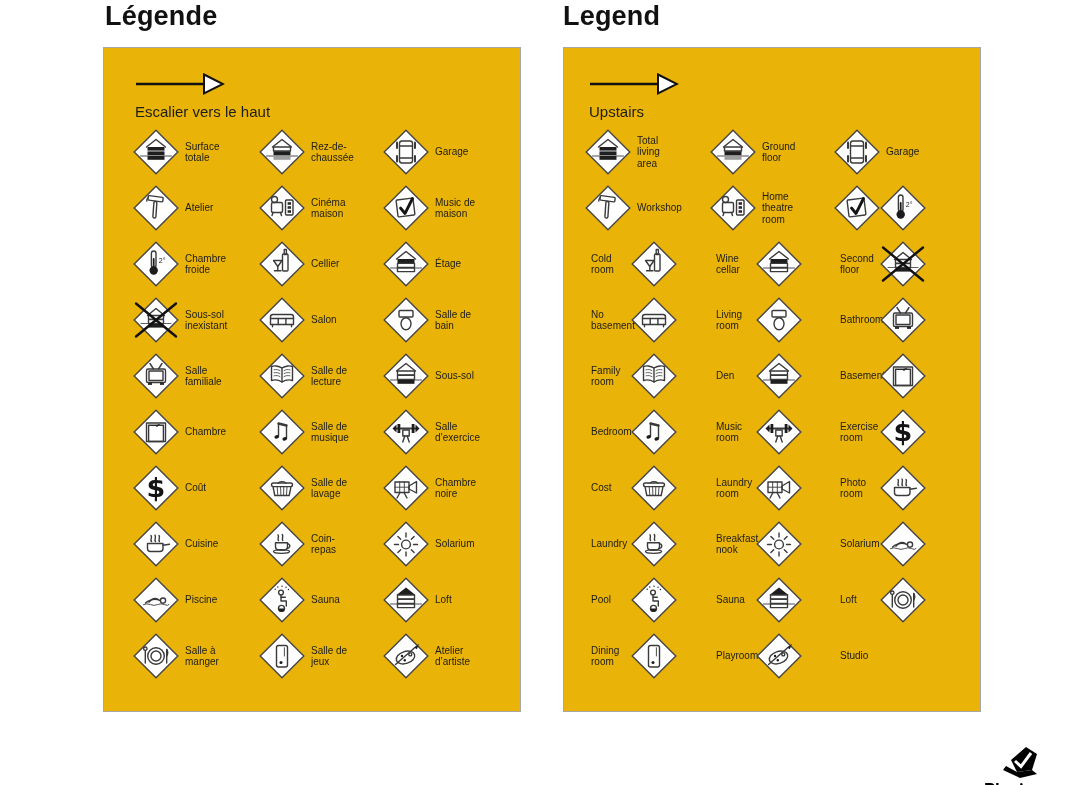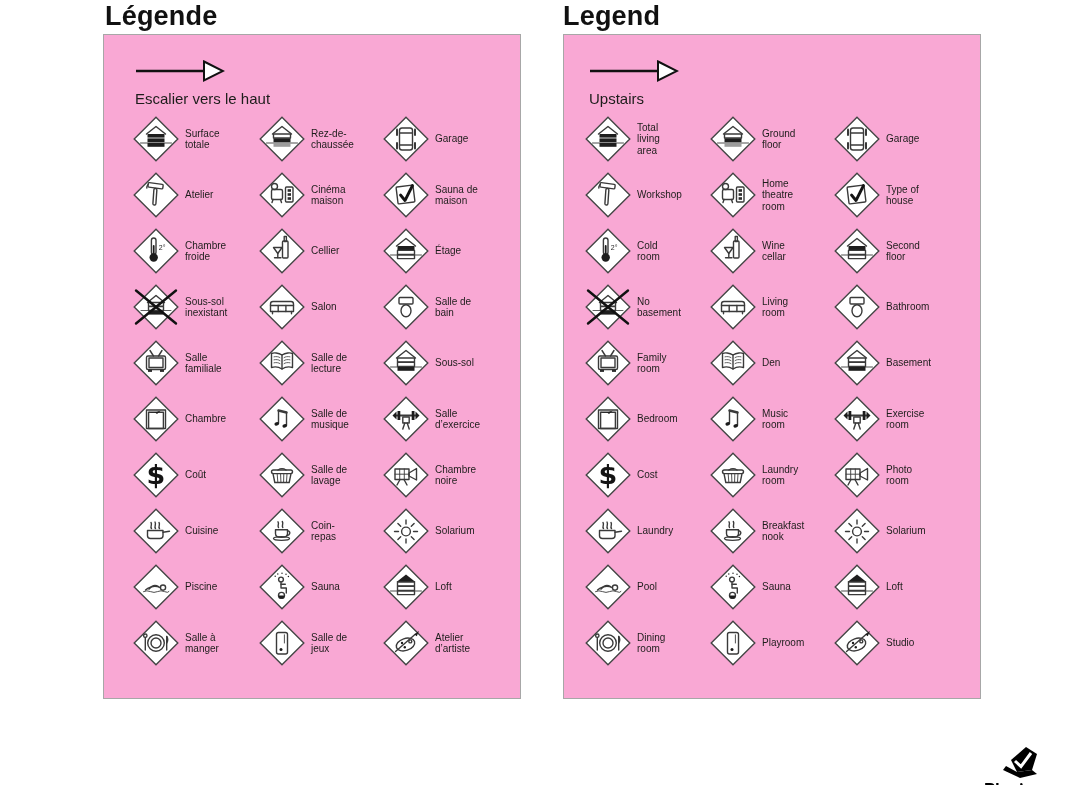--- a/index.html
+++ b/index.html
@@ -3,21 +3,21 @@
 <meta charset="utf-8">
 <style>
   html,body{margin:0;padding:0}
   body{
     width:1080px;height:785px;background:#ffffff;position:relative;overflow:hidden;
     font-family:"Liberation Sans",sans-serif;color:#1d1d1b;
   }
   .panel-title{position:absolute;top:1px;font-size:27px;font-weight:bold;letter-spacing:.2px;color:#111}
   #title-fr{left:105px}
   #title-en{left:563px}
-  .panel{position:absolute;top:34px;width:416px;height:663px;border:1.5px solid #a7a7a7;background:#f9a8d4}
+  .panel{position:absolute;top:47px;width:416px;height:663px;border:1.5px solid #a7a7a7;background:#eab308}
   .panel-fr{left:103px}
   .panel-en{left:563px}
 
   .arrows{display:flex;margin-top:24px}
   .panel-fr .arrows{padding-left:31px}
   .panel-en .arrows{padding-left:25px;gap:36px}
   .arrow-block{display:flex;flex-direction:column}
   .panel-fr .arrow-block:first-child{width:178px}
   .arrow-label{font-size:15px;margin-top:3px;white-space:nowrap}
 
@@ -127,21 +127,21 @@
 maison</span>
       <span class="icon">
         <svg width="46" height="46" viewBox="0 0 46 46">
           <path d="M23 1.2 44.8 23 23 44.8 1.2 23Z" fill="#fff" stroke="#454545" stroke-width="1.4"></path>
           <g fill="none" stroke="#3a3a3a" stroke-width="1.4" stroke-linecap="round" stroke-linejoin="round">
             <rect x="14" y="14" width="17" height="17" rx="1" transform="rotate(-7 22.5 22.5)"></rect>
             <path d="M17.5 23 22 28.5 29.5 13.5" stroke-width="2.8" stroke="#141414"></path>
           </g>
         </svg>
       </span>
-      <span class="cell-label">Sauna de
+      <span class="cell-label">Music de
 maison</span>
       <span class="icon">
         <svg width="46" height="46" viewBox="0 0 46 46">
           <path d="M23 1.2 44.8 23 23 44.8 1.2 23Z" fill="#fff" stroke="#454545" stroke-width="1.4"></path>
           <g fill="none" stroke="#3a3a3a" stroke-width="1.4" stroke-linecap="round" stroke-linejoin="round">
             <rect x="18.4" y="10" width="4.6" height="16.5" rx="2.3"></rect>
             <circle cx="20.7" cy="29.5" r="4.2" fill="#1c1c1c" stroke="none"></circle>
             <line x1="20.7" y1="18" x2="20.7" y2="26.5" stroke-width="1.8" stroke="#1c1c1c"></line>
             <text x="25.8" y="22" font-size="7" fill="#1c1c1c" stroke="none" font-family="Liberation Sans,sans-serif">2°</text>
           </g>
@@ -565,22 +565,20 @@
 room</span>
       <span class="icon">
         <svg width="46" height="46" viewBox="0 0 46 46">
           <path d="M23 1.2 44.8 23 23 44.8 1.2 23Z" fill="#fff" stroke="#454545" stroke-width="1.4"></path>
           <g fill="none" stroke="#3a3a3a" stroke-width="1.4" stroke-linecap="round" stroke-linejoin="round">
             <rect x="14" y="14" width="17" height="17" rx="1" transform="rotate(-7 22.5 22.5)"></rect>
             <path d="M17.5 23 22 28.5 29.5 13.5" stroke-width="2.8" stroke="#141414"></path>
           </g>
         </svg>
       </span>
-      <span class="cell-label">Type of
-house</span>
       <span class="icon">
         <svg width="46" height="46" viewBox="0 0 46 46">
           <path d="M23 1.2 44.8 23 23 44.8 1.2 23Z" fill="#fff" stroke="#454545" stroke-width="1.4"></path>
           <g fill="none" stroke="#3a3a3a" stroke-width="1.4" stroke-linecap="round" stroke-linejoin="round">
             <rect x="18.4" y="10" width="4.6" height="16.5" rx="2.3"></rect>
             <circle cx="20.7" cy="29.5" r="4.2" fill="#1c1c1c" stroke="none"></circle>
             <line x1="20.7" y1="18" x2="20.7" y2="26.5" stroke-width="1.8" stroke="#1c1c1c"></line>
             <text x="25.8" y="22" font-size="7" fill="#1c1c1c" stroke="none" font-family="Liberation Sans,sans-serif">2°</text>
           </g>
         </svg>

